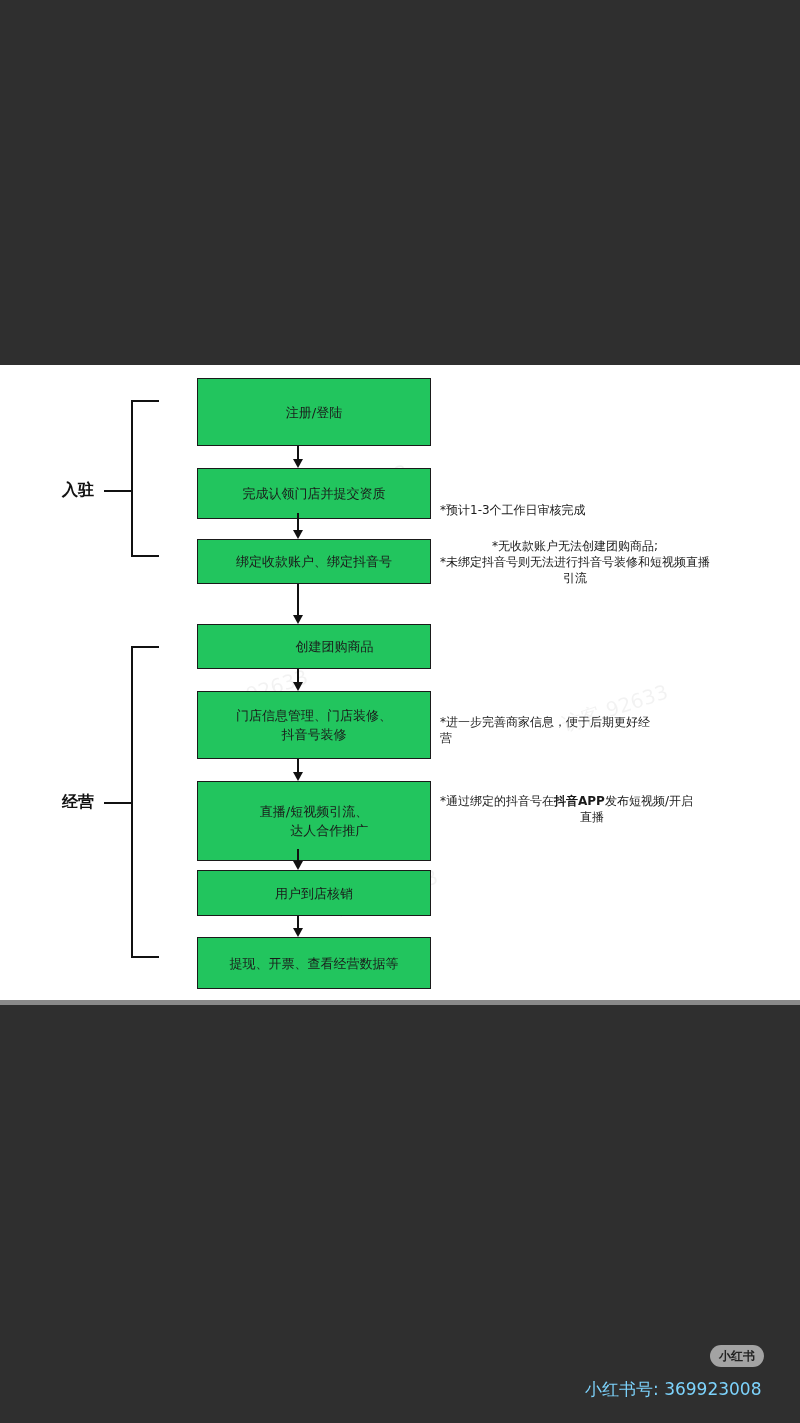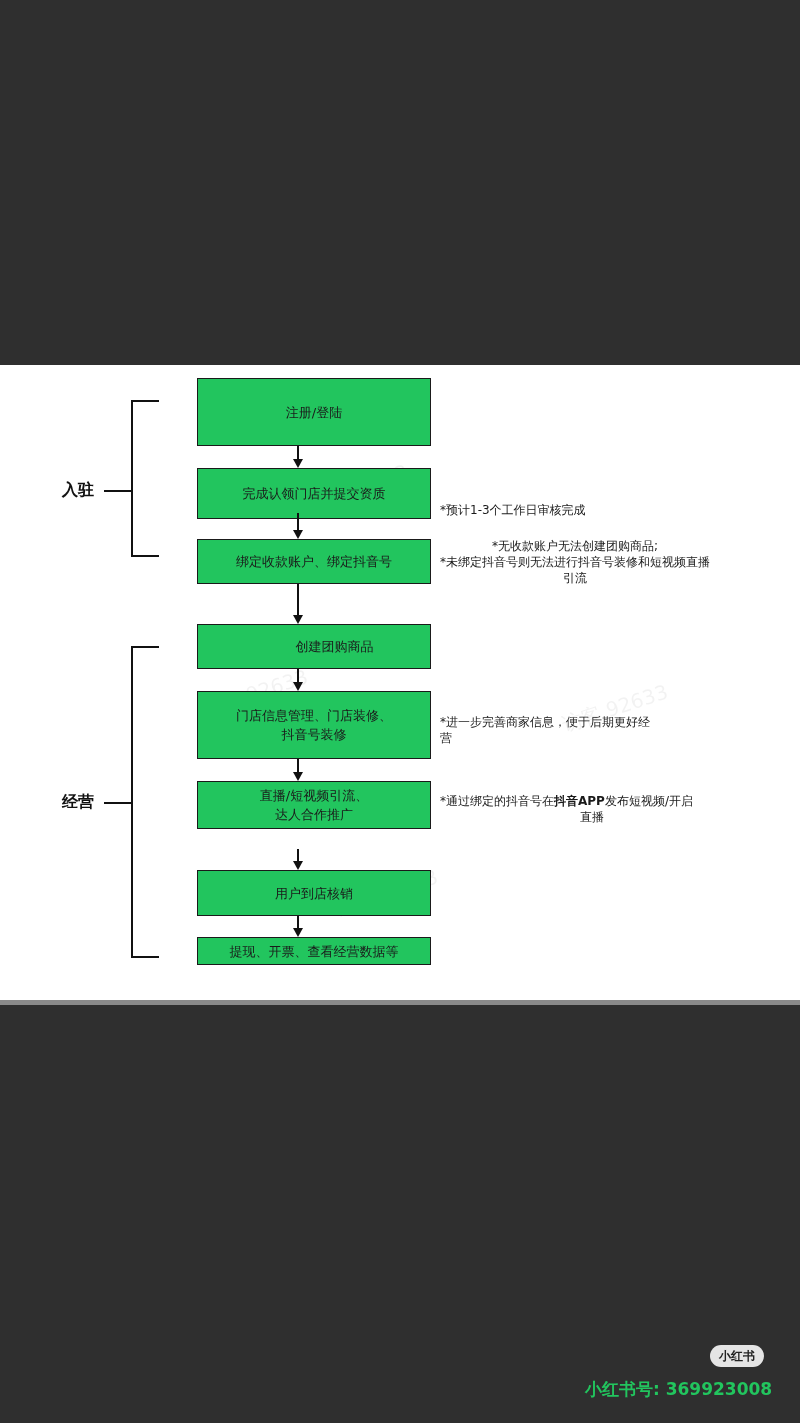--- a/index.html
+++ b/index.html
@@ -13,23 +13,23 @@
   .vline { position:absolute; background:#111; width:1.5px; }
   .hline { position:absolute; background:#111; height:2px; }
   .arrowhead { position:absolute; width:0; height:0; border-left:5px solid transparent;
                border-right:5px solid transparent; border-top:9px solid #111; }
   .phase-label { position:absolute; font-size:16px; font-weight:bold; color:#111; }
   .note { position:absolute; left:440px; font-size:12px; color:#1a1a1a; line-height:16px; }
   .note b { font-weight:bold; }
   .watermark { position:absolute; color:rgba(0,0,0,0.05); font-size:20px; transform:rotate(-18deg);
                white-space:nowrap; }
   .badge { position:absolute; left:710px; top:1345px; width:54px; height:22px; border-radius:11px;
-           background:#e5e5e5; color:#222; font-size:12px; font-weight:bold;
+           background:#a3a3a3; color:#222; font-size:12px; font-weight:bold;
            display:flex; align-items:center; justify-content:center; }
-  .account { position:absolute; left:585px; top:1378px; color:#22c55e; font-size:17px;font-weight:bold; }
+  .account { position:absolute; left:585px; top:1378px; color:#7dd3fc; font-size:17px; }
 </style>
 </head>
 <body>
 
 <div class="sheet"></div>
 <div class="sheet-edge"></div>
 
 <div class="watermark" style="left:300px;top:475px;">访客 92633</div>
 <div class="watermark" style="left:560px;top:695px;">访客 92633</div>
 <div class="watermark" style="left:330px;top:880px;">访客 92633</div>
@@ -46,24 +46,24 @@
 <div class="vline" style="left:131px;top:646px;height:312px;"></div>
 <div class="hline" style="left:131px;top:646px;width:28px;"></div>
 <div class="hline" style="left:131px;top:956px;width:28px;"></div>
 
 <div class="box" style="top:378px;height:68px;">注册/登陆</div>
 <div class="box" style="top:468px;height:51px;">完成认领门店并提交资质</div>
 <div class="box" style="top:539px;height:45px;">绑定收款账户、绑定抖音号</div>
 <div class="box" style="top:624px;height:45px;padding-left:41px;">创建团购商品</div>
 <div class="box" style="top:691px;height:68px;white-space:pre-line;">门店信息管理、门店装修、
 抖音号装修</div>
-<div class="box" style="top:781px;height:48px;white-space:pre-line;">直播/短视频引流、
+<div class="box" style="top:781px;height:80px;white-space:pre-line;text-align:right;">直播/短视频引流、
 达人合作推广</div>
 <div class="box" style="top:870px;height:46px;">用户到店核销</div>
-<div class="box" style="top:937px;height:28px;">提现、开票、查看经营数据等</div>
+<div class="box" style="top:937px;height:52px;">提现、开票、查看经营数据等</div>
 
 <div class="vline" style="left:297px;top:446px;height:14px;"></div>
 <div class="arrowhead" style="left:293px;top:459px;"></div>
 <div class="vline" style="left:297px;top:513px;height:18px;"></div>
 <div class="arrowhead" style="left:293px;top:530px;"></div>
 <div class="vline" style="left:297px;top:584px;height:32px;"></div>
 <div class="arrowhead" style="left:293px;top:615px;"></div>
 <div class="vline" style="left:297px;top:669px;height:14px;"></div>
 <div class="arrowhead" style="left:293px;top:682px;"></div>
 <div class="vline" style="left:297px;top:759px;height:14px;"></div>

